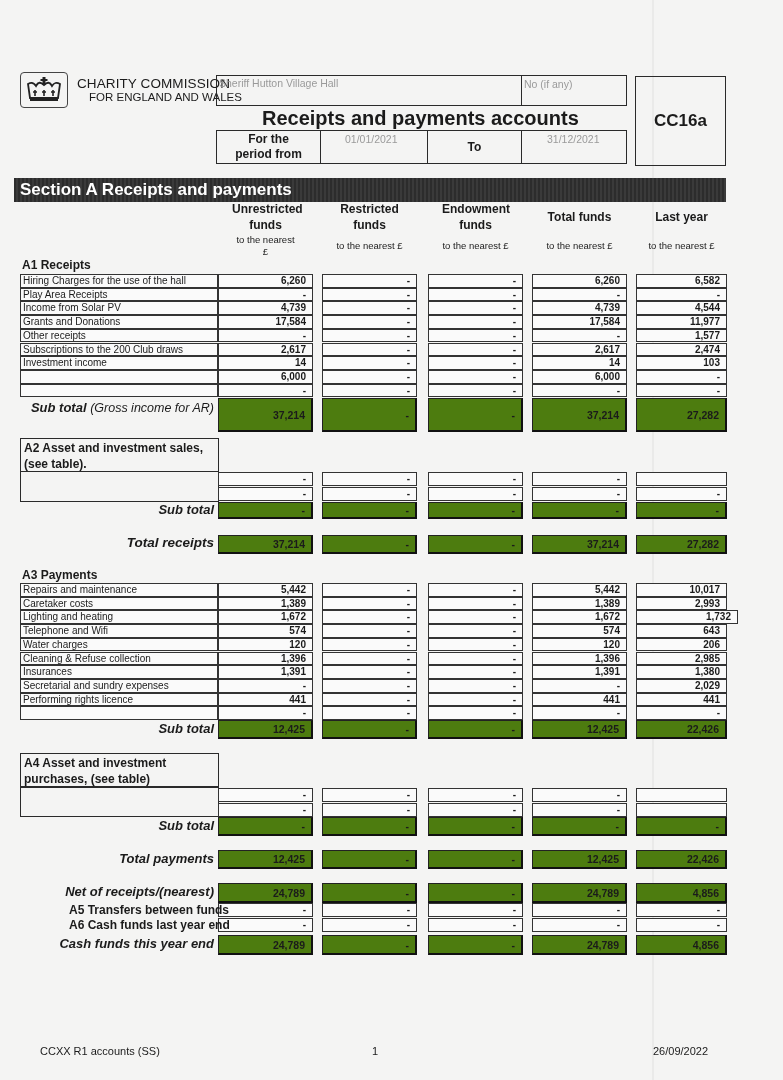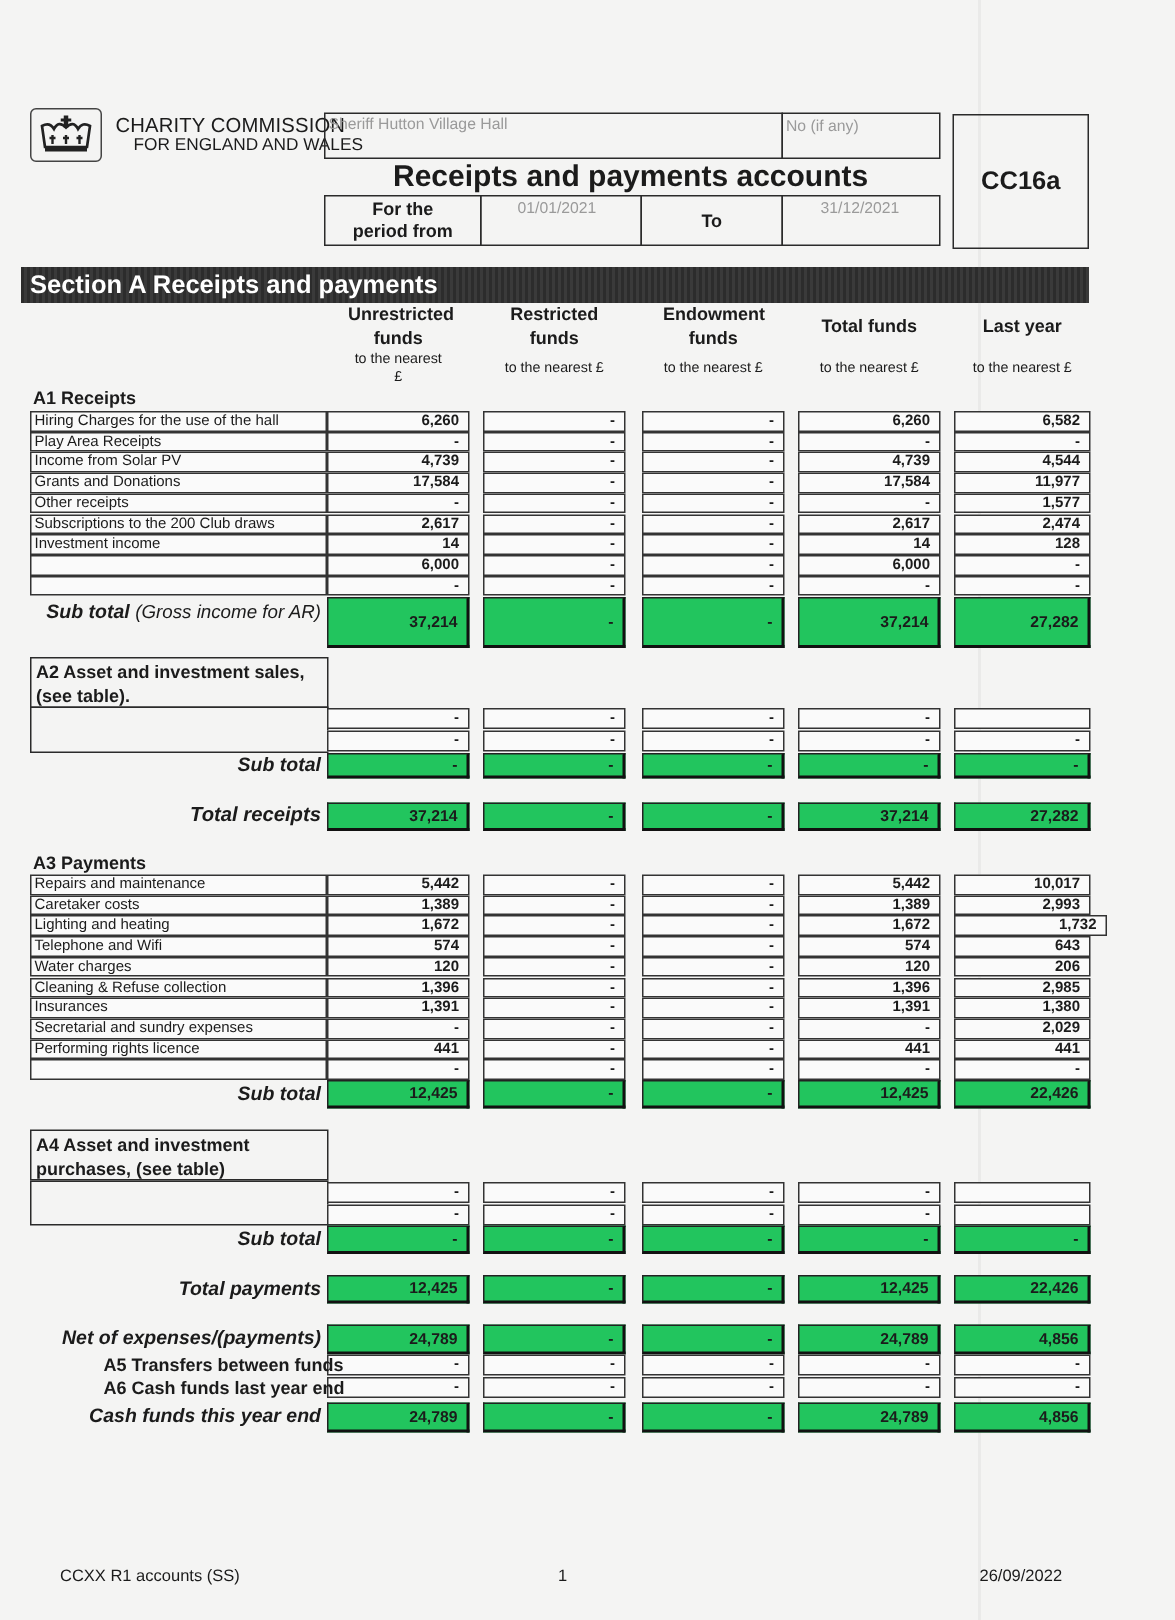--- a/index.html
+++ b/index.html
@@ -14,21 +14,21 @@
   .cc-sub { left:77px; top:91px; font-size:11.5px; line-height:13px;margin-left:12px; }
   .faint { color:#9a9a9a; font-size:10.5px; }
   .title { left:262px; top:107px; font-size:20px; font-weight:bold; }
   .cc16 { font-size:17px; font-weight:bold;text-align:right; }
   .section-bar { left:14px; top:178px; width:712px; height:24px; background:#333; background-image:repeating-linear-gradient(90deg,#2c2c2c 0 2px,#3a3a3a 2px 4px); color:#fff; font-size:17px; font-weight:bold; line-height:24px; padding-left:6px; box-sizing:border-box; }
   .colhead { text-align:center; font-size:12px; font-weight:bold; line-height:16px; }
   .colsub { text-align:center; font-size:9.5px; line-height:12px; }
   .sec-label { font-size:12px; font-weight:bold; }
   .row-label { position:absolute; left:20px; width:198px; height:13.7px; border:1px solid #333; box-sizing:border-box; font-size:10px; line-height:12px; padding-left:2px; white-space:nowrap; overflow:hidden; background:#fafafa; }
   .cell { position:absolute; height:13.7px; border:1px solid #333; box-sizing:border-box; font-size:10px; font-weight:bold; line-height:12px; text-align:right; padding-right:6px; background:#fafafa; }
-  .tot { position:absolute; border:1.2px solid #222; border-bottom:2.5px solid #111; border-right:2px solid #111; box-sizing:border-box; font-size:10.5px; font-weight:bold; text-align:right; padding-right:6px; background:#22c55e; display:flex; align-items:center; justify-content:flex-end; }
+  .tot { position:absolute; border:1.2px solid #222; border-bottom:2.5px solid #111; border-right:2px solid #111; box-sizing:border-box; font-size:10.5px; font-weight:bold; text-align:right; padding-right:6px; background:#4d7c0f; display:flex; align-items:center; justify-content:flex-end; }
   .it-label { position:absolute; font-size:13px; font-weight:bold; font-style:italic; text-align:right; }
   .plain-label { position:absolute; font-size:12px; font-weight:bold;margin-left:44px; }
   .footer { position:absolute; top:1045px; font-size:11px; }
   .scanline { position:absolute; left:652px; top:0; width:2px; height:1080px; background:rgba(0,0,0,0.04); }
 </style>
 </head>
 <body>
 
 <div class="scanline"></div>
 
@@ -121,21 +121,21 @@
     <div class="cell" style="left:218px;top:342.5px;width:95px;">2,617</div>
     <div class="cell" style="left:322px;top:342.5px;width:95px;">-</div>
     <div class="cell" style="left:428px;top:342.5px;width:95px;">-</div>
     <div class="cell" style="left:532px;top:342.5px;width:95px;">2,617</div>
     <div class="cell" style="left:636px;top:342.5px;width:91px;">2,474</div>
     <div class="row-label" style="top:356.2px;">Investment income</div>
     <div class="cell" style="left:218px;top:356.2px;width:95px;">14</div>
     <div class="cell" style="left:322px;top:356.2px;width:95px;">-</div>
     <div class="cell" style="left:428px;top:356.2px;width:95px;">-</div>
     <div class="cell" style="left:532px;top:356.2px;width:95px;">14</div>
-    <div class="cell" style="left:636px;top:356.2px;width:91px;">128</div>
+    <div class="cell" style="left:636px;top:356.2px;width:91px;">103</div>
     <div class="row-label" style="top:369.9px;"></div>
     <div class="cell" style="left:218px;top:369.9px;width:95px;">6,000</div>
     <div class="cell" style="left:322px;top:369.9px;width:95px;">-</div>
     <div class="cell" style="left:428px;top:369.9px;width:95px;">-</div>
     <div class="cell" style="left:532px;top:369.9px;width:95px;">6,000</div>
     <div class="cell" style="left:636px;top:369.9px;width:91px;">-</div>
     <div class="row-label" style="top:383.6px;"></div>
     <div class="cell" style="left:218px;top:383.6px;width:95px;">-</div>
     <div class="cell" style="left:322px;top:383.6px;width:95px;">-</div>
     <div class="cell" style="left:428px;top:383.6px;width:95px;">-</div>
@@ -260,21 +260,21 @@
     <div class="tot" style="left:322px;top:850px;width:95px;height:19px;">-</div>
     <div class="tot" style="left:428px;top:850px;width:95px;height:19px;">-</div>
     <div class="tot" style="left:532px;top:850px;width:95px;height:19px;">12,425</div>
     <div class="tot" style="left:636px;top:850px;width:91px;height:19px;">22,426</div>
     <div class="it-label" style="left:20px;top:851px;width:194px;font-size:13px;">Total payments</div>
     <div class="tot" style="left:218px;top:883px;width:95px;height:20px;">24,789</div>
     <div class="tot" style="left:322px;top:883px;width:95px;height:20px;">-</div>
     <div class="tot" style="left:428px;top:883px;width:95px;height:20px;">-</div>
     <div class="tot" style="left:532px;top:883px;width:95px;height:20px;">24,789</div>
     <div class="tot" style="left:636px;top:883px;width:91px;height:20px;">4,856</div>
-    <div class="it-label" style="left:20px;top:884px;width:194px;">Net of expenses/(payments)</div>
+    <div class="it-label" style="left:20px;top:884px;width:194px;">Net of receipts/(nearest)</div>
     <div class="cell" style="left:218px;top:903px;width:95px;">-</div>
     <div class="cell" style="left:322px;top:903px;width:95px;">-</div>
     <div class="cell" style="left:428px;top:903px;width:95px;">-</div>
     <div class="cell" style="left:532px;top:903px;width:95px;">-</div>
     <div class="cell" style="left:636px;top:903px;width:91px;">-</div>
     <div class="plain-label" style="left:25px;top:903px;">A5 Transfers between funds</div>
     <div class="cell" style="left:218px;top:918px;width:95px;">-</div>
     <div class="cell" style="left:322px;top:918px;width:95px;">-</div>
     <div class="cell" style="left:428px;top:918px;width:95px;">-</div>
     <div class="cell" style="left:532px;top:918px;width:95px;">-</div>

